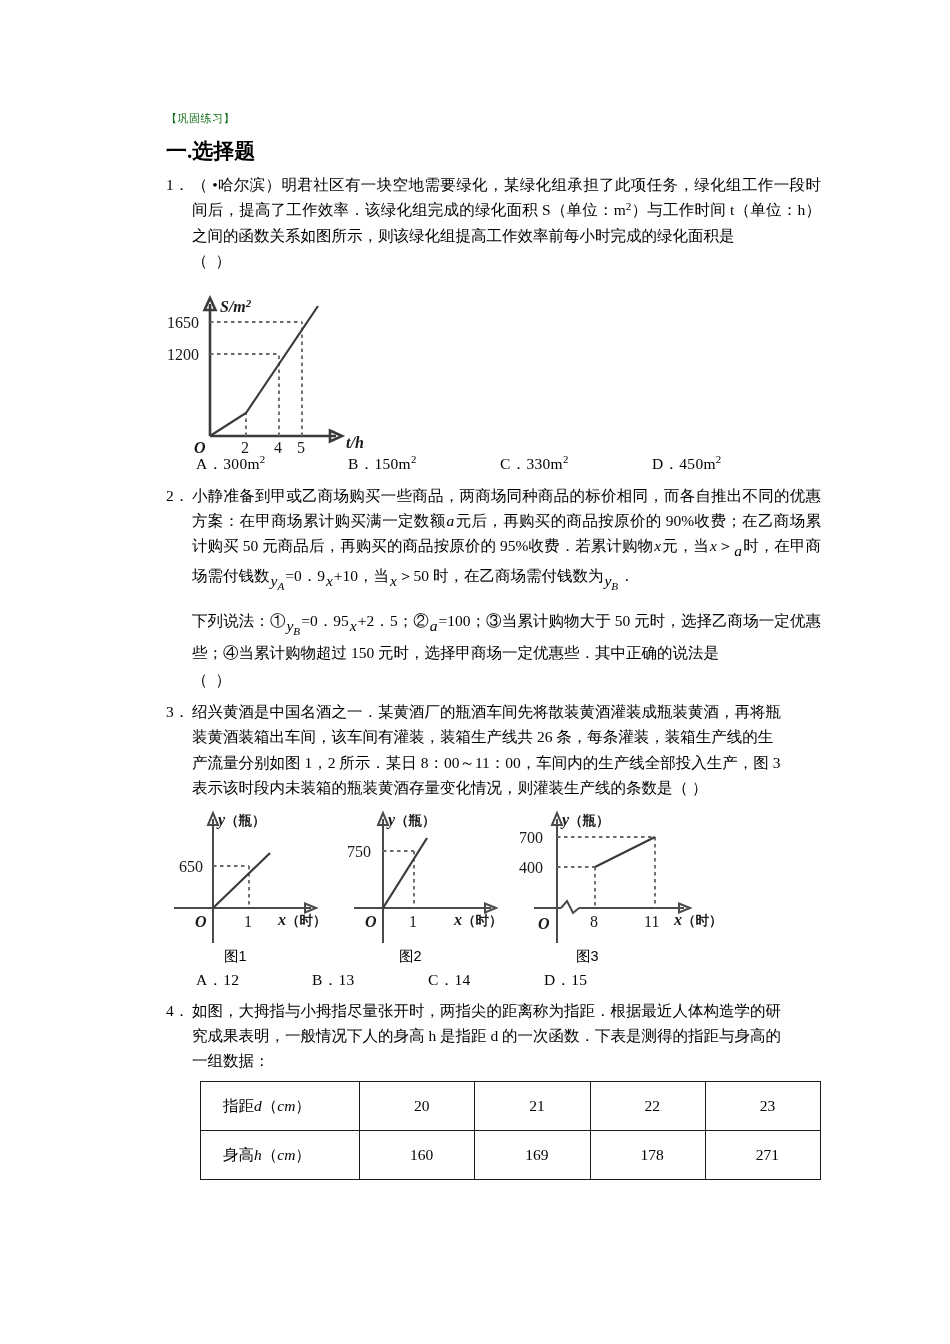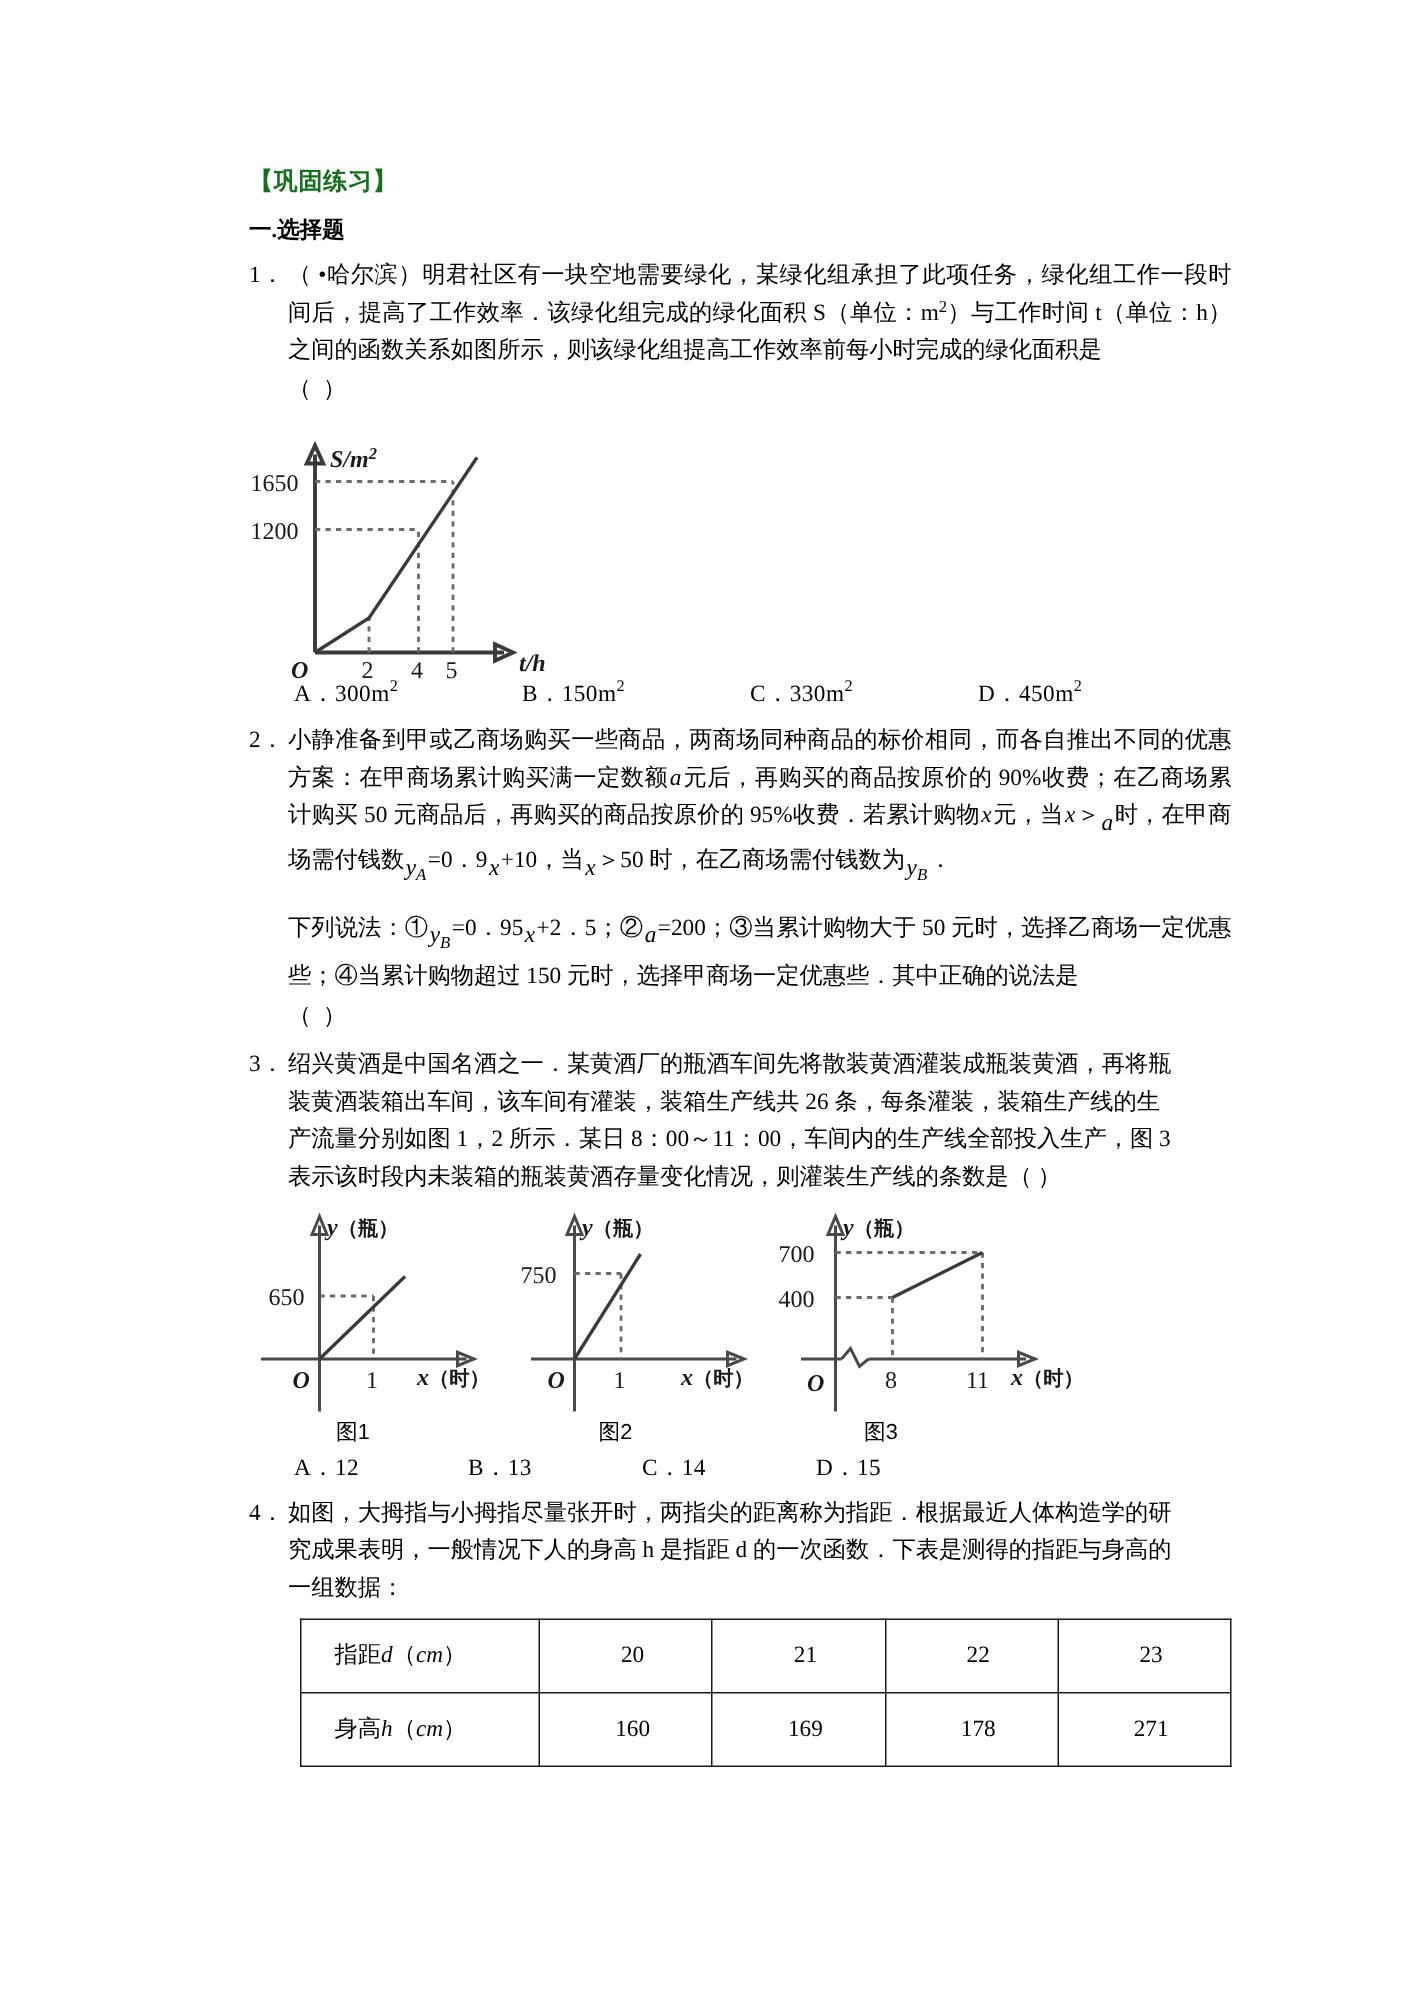--- a/index.html
+++ b/index.html
@@ -25,28 +25,28 @@
   }
   .content {
     position: absolute;
     left: 166px;
     top: 112px;
     width: 655px;
   }
 
   
   .section-head {
-    font-size: 16px;
-    font-weight: bold;
+    font-size: 11px;
+    font-weight: normal;
     letter-spacing: 0.5px;
     margin: 0 0 14px 0;
     line-height: 1.2;
   }
   .sub-head {
-    font-size: 15px;
+    font-size: 21px;
     font-weight: bold;
     margin: 0 0 8px 0;
     line-height: 1.2;
   }
 
   
   .q {
     position: relative;
     font-size: 15.5px;
     line-height: 1.62;
@@ -217,21 +217,21 @@
       <span class="opt"><span>C．330m<sup style="font-size:0.7em">2</sup></span></span>
       <span class="opt"><span>D．450m<sup style="font-size:0.7em">2</sup></span></span>
     </div>
 
     <div class="q" style="margin-top:8px">
       <span class="q-num">2．</span>
       <div class="q-body">
         <span>小静准备到甲或乙商场购买一些商品，两商场同种商品的标价相同，而各自推出不同的优惠方案：在甲商场累计购买满一定数额</span><span class="mi">a</span><span>元后，再购买的商品按原价的 90%收费；在乙商场累计购买 50 元商品后，再购买的商品按原价的 95%收费．若累计购物</span><span class="mi">x</span><span>元，当</span><span class="mi">x</span><span>＞</span><span class="mi lower">a</span><span>时，在甲商场需付钱数</span><span class="mi lower"><span>y</span><span class="sub">A</span></span><span>=0．9</span><span class="mi lower">x</span><span>+10，当</span><span class="mi lower">x</span><span>＞50 时，在乙商场需付钱数为</span><span class="mi lower"><span>y</span><span class="sub">B</span></span><span>．</span>
       </div>
       <div class="q-body" style="margin-top:13px">
-        <span>下列说法：①</span><span class="mi lower"><span>y</span><span class="sub">B</span></span><span>=0．95</span><span class="mi lower">x</span><span>+2．5；②</span><span class="mi lower">a</span><span>=200；③当累计购物大于 50 元时，选择乙商场一定优惠些；④当累计购物超过 150 元时，选择甲商场一定优惠些．其中正确的说法是</span>
+        <span>下列说法：①</span><span class="mi lower"><span>y</span><span class="sub">B</span></span><span>=0．95</span><span class="mi lower">x</span><span>+2．5；②</span><span class="mi lower">a</span><span>=100；③当累计购物大于 50 元时，选择乙商场一定优惠些；④当累计购物超过 150 元时，选择甲商场一定优惠些．其中正确的说法是</span>
       </div>
       <div class="paren-line" style="margin-top:2px">（      ）</div>
     </div>
 
 
     <div class="q" style="margin-top:7px">
       <span class="q-num">3．</span>
       <div class="q-body">
         <span class="q-line">绍兴黄酒是中国名酒之一．某黄酒厂的瓶酒车间先将散装黄酒灌装成瓶装黄酒，再将瓶</span>
         <span class="q-line">装黄酒装箱出车间，该车间有灌装，装箱生产线共 26 条，每条灌装，装箱生产线的生</span>

